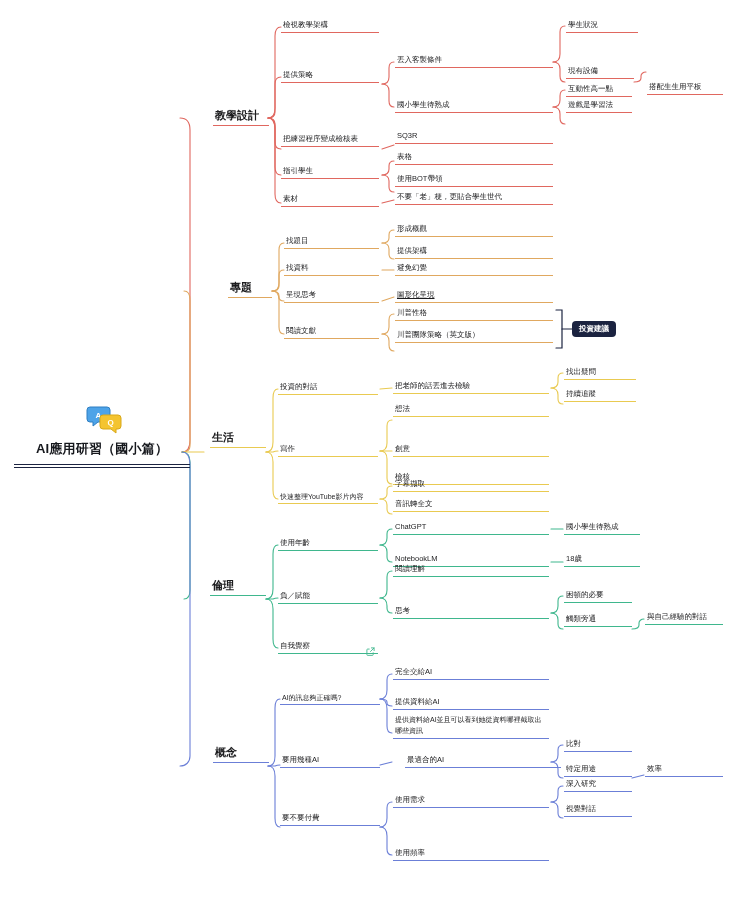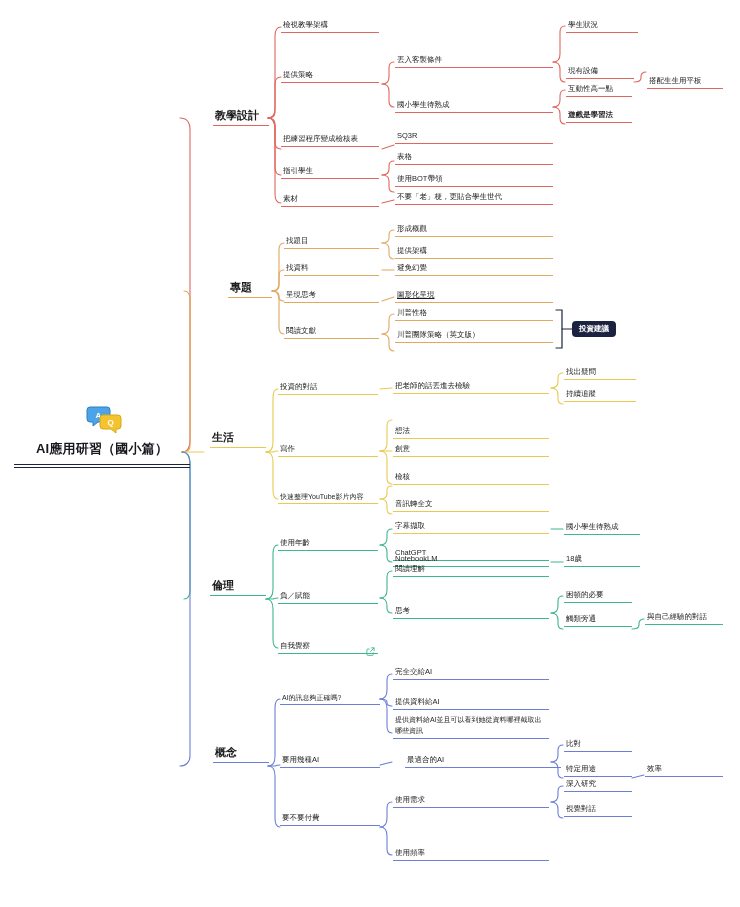--- a/index.html
+++ b/index.html
@@ -254,33 +254,33 @@
     <span class="nrule" style="border-color:#e0675f;"></span>
   </div>
   <div class="node lvl4" style="left:566px; top:20px; width:72px;">
     <span class="nlabel">學生狀況</span>
     <span class="nrule" style="border-color:#e0675f;"></span>
   </div>
   <div class="node lvl4" style="left:566px; top:66px; width:68px;">
     <span class="nlabel">現有設備</span>
     <span class="nrule" style="border-color:#e0675f;"></span>
   </div>
-  <div class="node lvl5" style="left:647px; top:76px; width:76px;font-family:Liberation Serif, serif;">
+  <div class="node lvl5" style="left:647px; top:82px; width:76px;font-family:Liberation Serif, serif;">
     <span class="nlabel">搭配生生用平板</span>
     <span class="nrule" style="border-color:#e0675f;"></span>
   </div>
   <div class="node lvl3" style="left:395px; top:100px; width:158px;">
     <span class="nlabel">國小學生待熟成</span>
     <span class="nrule" style="border-color:#e0675f;"></span>
   </div>
   <div class="node lvl4" style="left:566px; top:84px; width:66px;">
     <span class="nlabel">互動性高一點</span>
     <span class="nrule" style="border-color:#e0675f;"></span>
   </div>
-  <div class="node lvl4" style="left:566px; top:110px; width:66px;font-weight:bold;">
+  <div class="node lvl4" style="left:566px; top:100px; width:66px;">
     <span class="nlabel">遊戲是學習法</span>
     <span class="nrule" style="border-color:#e0675f;"></span>
   </div>
 
   <div class="node lvl2" style="left:281px; top:134px; width:98px;">
     <span class="nlabel">把練習程序變成檢核表</span>
     <span class="nrule" style="border-color:#e0675f;"></span>
   </div>
   <div class="node lvl3" style="left:395px; top:131px; width:158px;">
     <span class="nlabel">SQ3R</span>
@@ -374,54 +374,54 @@
     <span class="nrule" style="border-color:#e9ca51;"></span>
   </div>
   <div class="node lvl4" style="left:564px; top:389px; width:72px;">
     <span class="nlabel">持續追蹤</span>
     <span class="nrule" style="border-color:#e9ca51;"></span>
   </div>
   <div class="node lvl2" style="left:278px; top:444px; width:100px;">
     <span class="nlabel">寫作</span>
     <span class="nrule" style="border-color:#e9ca51;"></span>
   </div>
-  <div class="node lvl3" style="left:393px; top:426px; width:156px;">
+  <div class="node lvl3" style="left:393px; top:404px; width:156px;">
     <span class="nlabel">想法</span>
     <span class="nrule" style="border-color:#e9ca51;"></span>
   </div>
   <div class="node lvl3" style="left:393px; top:444px; width:156px;">
     <span class="nlabel">創意</span>
     <span class="nrule" style="border-color:#e9ca51;"></span>
   </div>
   <div class="node lvl3" style="left:393px; top:472px; width:156px;">
     <span class="nlabel">檢核</span>
     <span class="nrule" style="border-color:#e9ca51;"></span>
   </div>
   <div class="node lvl2" style="left:278px; top:492px; width:100px;">
     <span class="nlabel" style="font-size:7px;">快速整理YouTube影片內容</span>
     <span class="nrule" style="border-color:#e9ca51;"></span>
   </div>
-  <div class="node lvl3" style="left:393px; top:479px; width:156px;margin-top:42px;">
+  <div class="node lvl3" style="left:393px; top:479px; width:156px;">
     <span class="nlabel">字幕擷取</span>
     <span class="nrule" style="border-color:#e9ca51;"></span>
   </div>
   <div class="node lvl3" style="left:393px; top:499px; width:156px;">
     <span class="nlabel">音訊轉全文</span>
     <span class="nrule" style="border-color:#e9ca51;"></span>
   </div>
 
   <div class="node lvl1" style="left:210px; top:578px; width:56px;">
     <span class="nlabel">倫理</span>
     <span class="nrule" style="border-color:#3fb78d;"></span>
   </div>
   <div class="node lvl2" style="left:278px; top:538px; width:100px;">
     <span class="nlabel">使用年齡</span>
     <span class="nrule" style="border-color:#3fb78d;"></span>
   </div>
-  <div class="node lvl3" style="left:393px; top:522px; width:156px;margin-top:26px;">
+  <div class="node lvl3" style="left:393px; top:522px; width:156px;">
     <span class="nlabel">ChatGPT</span>
     <span class="nrule" style="border-color:#3fb78d;"></span>
   </div>
   <div class="node lvl4" style="left:564px; top:522px; width:76px;">
     <span class="nlabel">國小學生待熟成</span>
     <span class="nrule" style="border-color:#3fb78d;"></span>
   </div>
   <div class="node lvl3" style="left:393px; top:554px; width:156px;">
     <span class="nlabel">NotebookLM</span>
     <span class="nrule" style="border-color:#3fb78d;"></span>

